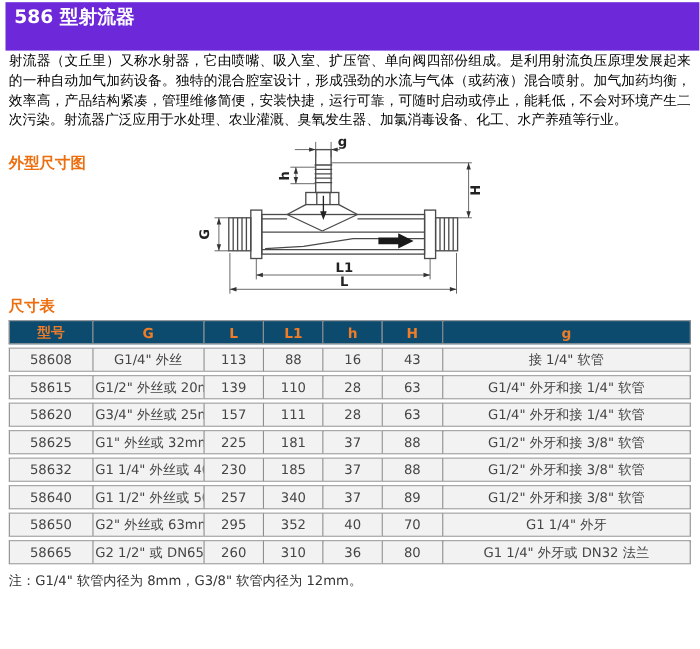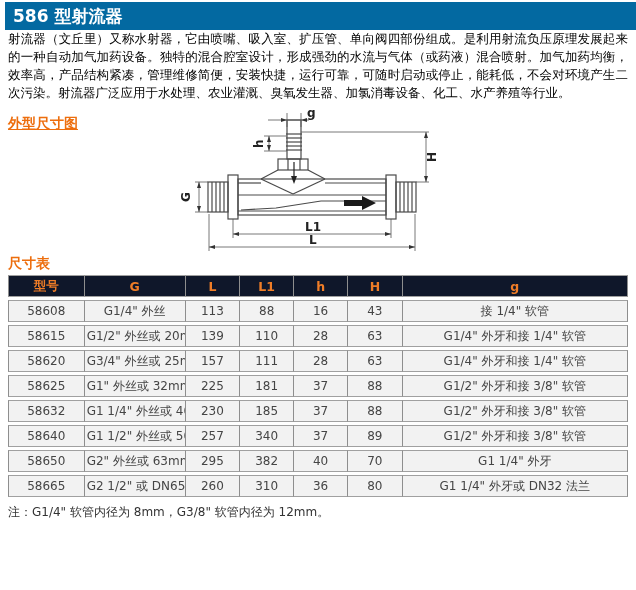--- a/index.html
+++ b/index.html
@@ -2,57 +2,57 @@
 <html><head>
 <meta charset="utf-8">
 <style>
   html,body{margin:0;padding:0;}
   body{
     width:636px;height:590px;background:#ffffff;
     font-family:"DejaVu Sans","Liberation Sans",sans-serif;
     color:#3b3b3b;overflow:hidden;
   }
   .title-bar{
-    margin:2px 0 0 5px;height:28px;line-height:28px;
-    background:#0369a1;color:#ffffff;
+    margin:2px 0 0 5px;height:44px;line-height:28px;
+    background:#6d28d9;color:#ffffff;
     font-size:17px;font-weight:bold;padding-left:8px;
   }
   .content{padding:0 8px;}
   h2.sec{
     color:#ed6e0e;font-size:14px;font-weight:bold;
     margin:0;line-height:18px;
   }
   .sec-principle{margin:11px 0 7px 0;}
   .principle-text{
     font-size:12.5px;line-height:18px;margin:0;
     text-align:justify;color:#000000;
   }
   .material-line{font-size:12.5px;line-height:18px;margin:0;}
   .diagram-wrap{position:relative;height:150px;margin-top:2px;}
-  .diagram-wrap h2.sec{position:absolute;left:0;top:10px;text-decoration:underline;}
+  .diagram-wrap h2.sec{position:absolute;left:0;top:20px;}
   .diagram-svg{position:absolute;left:163px;top:0;}
   .diagram-svg text{
     font-size:12px;font-weight:bold;fill:#222;
     font-family:"DejaVu Sans","Liberation Sans",sans-serif;
   }
   .sec-table{margin:4px 0 5px 0;}
   table.dim{
     width:620px;border-collapse:separate;border-spacing:0 3px;
     table-layout:fixed;
   }
   table.dim th,table.dim td{
     border-top:1px solid #a0a0a0;border-bottom:1px solid #a0a0a0;
     border-left:1px solid #8e8e8e;
     text-align:center;vertical-align:middle;
     height:20px;padding:0 2px;font-size:12px;
     overflow:hidden;white-space:nowrap;
   }
   table.dim th:last-child,table.dim td:last-child{border-right:1px solid #8e8e8e;}
   table.dim th{
-    background:#0f172a;color:#ef7d27;font-weight:bold;font-size:12.5px;
+    background:#0c4a6e;color:#ef7d27;font-weight:bold;font-size:12.5px;
   }
   table.dim td{background:#f2f2f2;color:#454545;}
   .c-model{width:12.2%;} .c-G{width:16.3%;} .c-L{width:8.8%;}
   .c-L1{width:8.7%;} .c-h{width:8.7%;} .c-H{width:8.8%;} .c-g{width:36.5%;}
   .note{font-size:12px;line-height:16px;margin:4px 0 0 0;color:#333;}
 </style>
 </head>
 <body>
 
 <div class="title-bar">586 型射流器</div>
@@ -247,21 +247,21 @@
         <td>257</td>
         <td>340</td>
         <td>37</td>
         <td>89</td>
         <td>G1/2" 外牙和接 3/8" 软管</td>
       </tr>
       <tr>
         <td>58650</td>
         <td>G2" 外丝或 63mm</td>
         <td>295</td>
-        <td>382</td>
+        <td>352</td>
         <td>40</td>
         <td>70</td>
         <td>G1 1/4" 外牙</td>
       </tr>
       <tr>
         <td>58665</td>
         <td>G2 1/2" 或 DN65 法兰</td>
         <td>260</td>
         <td>310</td>
         <td>36</td>

